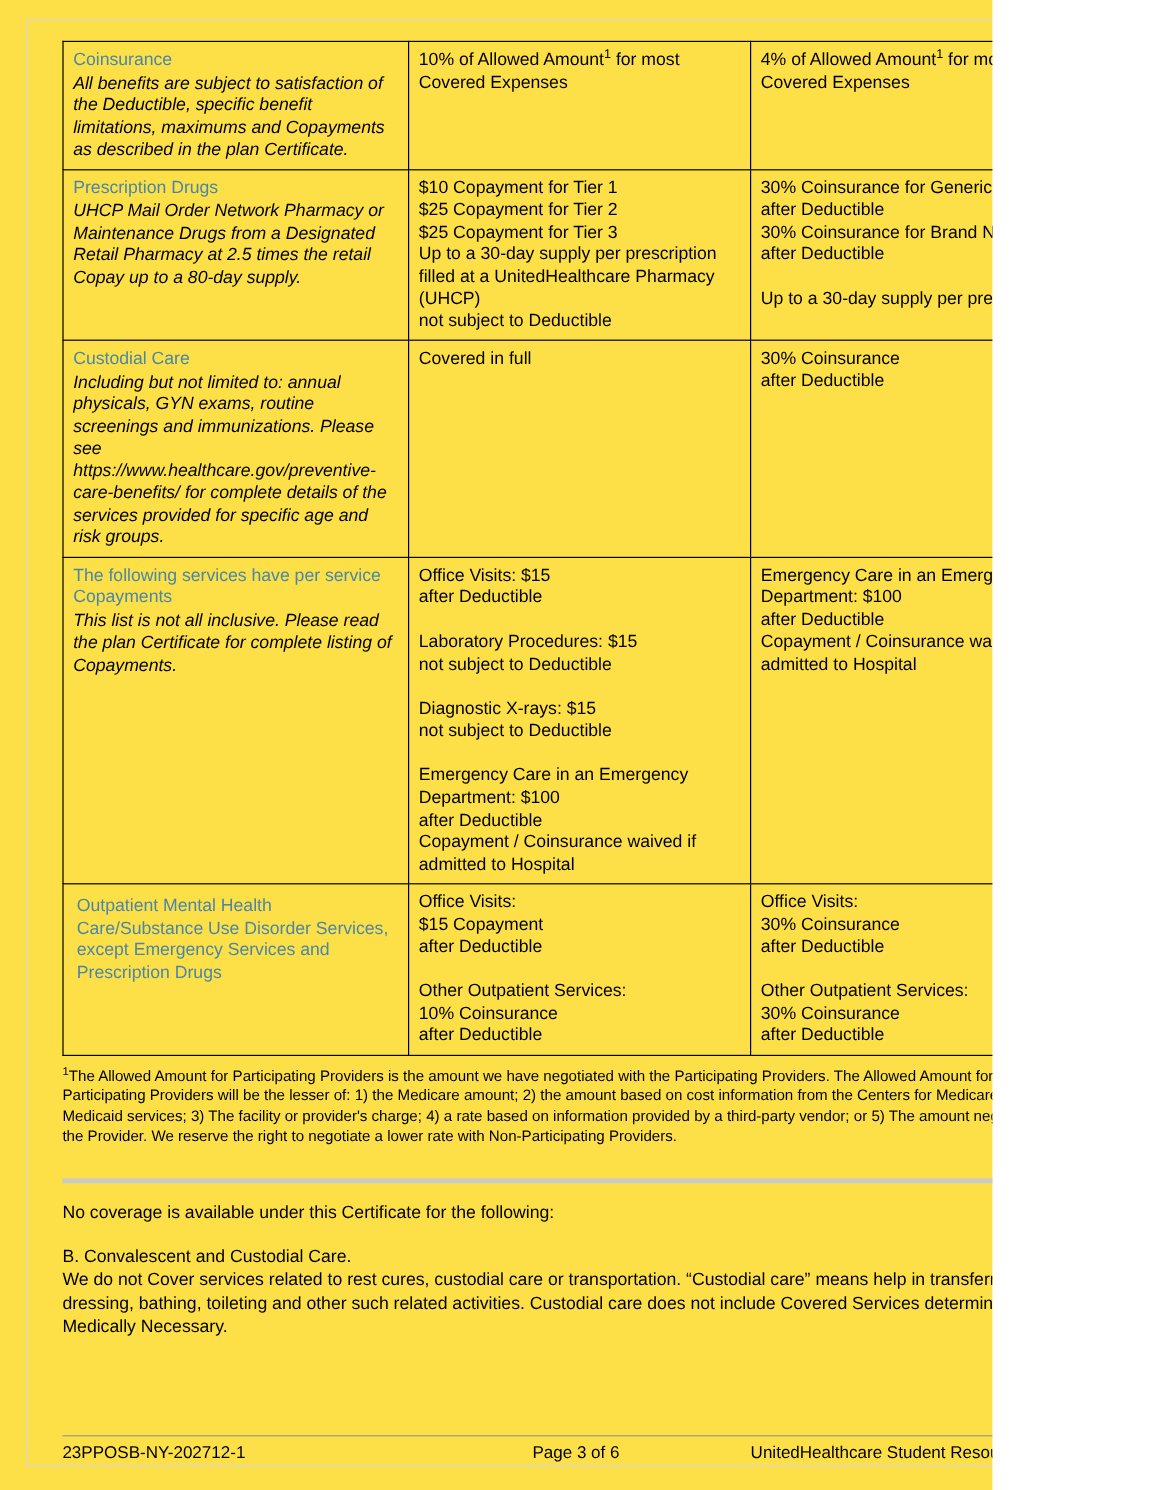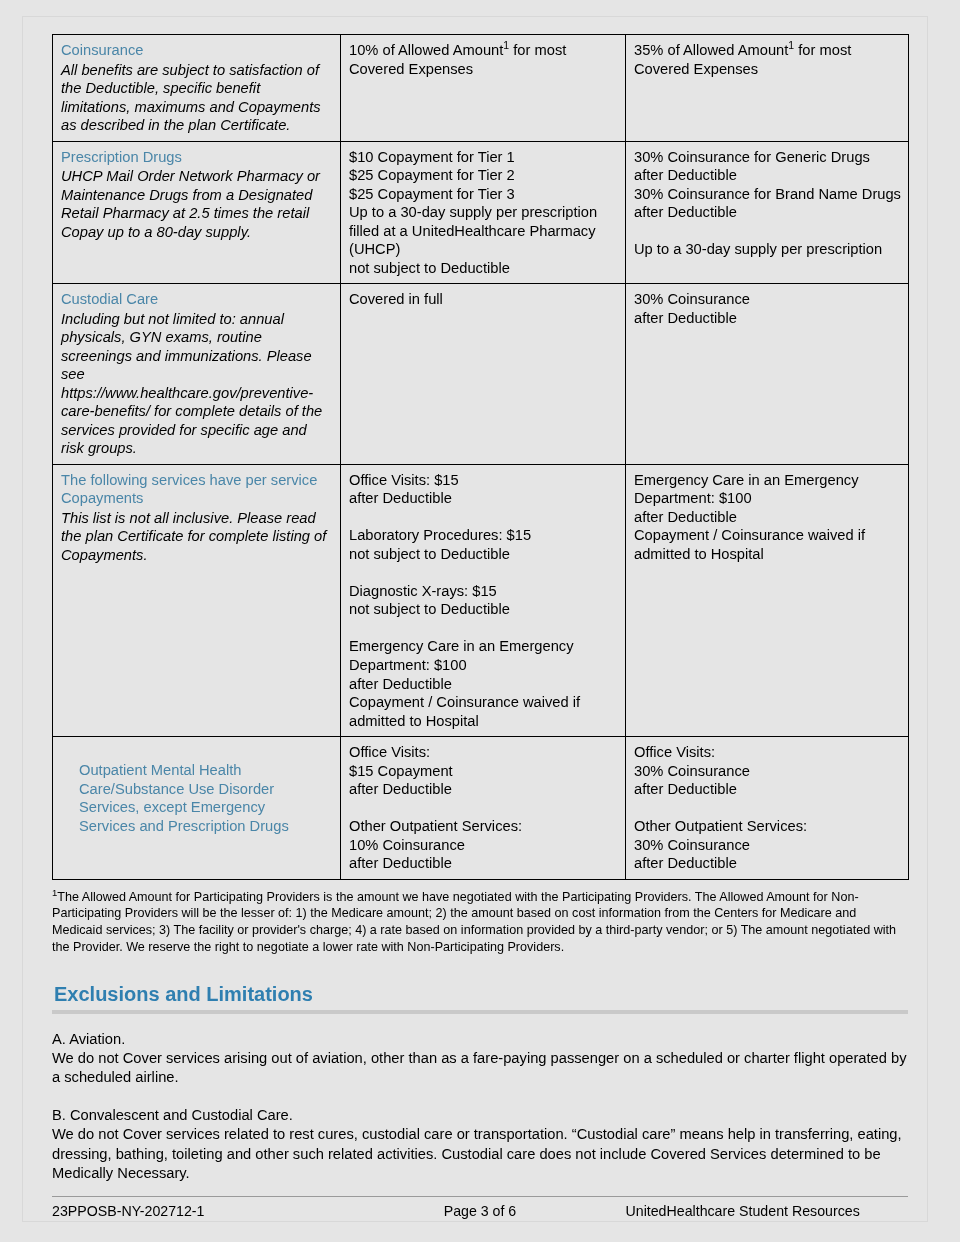--- a/index.html
+++ b/index.html
@@ -7,24 +7,24 @@
     margin: 0;
     padding: 0;
     background: #ffffff;
   }
   body {
     font-family: "Liberation Sans", sans-serif;
     color: #000000;
   }
   .page {
     position: relative;
-    width: 960px;
+    width: 827px;
     height: 1242px;
     box-sizing: border-box;
-    background: #e5e5e5;
+    background: #fde047;
     overflow: hidden;
     text-decoration: underline;
   }
   
   .page-frame {
     position: absolute;
     left: 22px;
     top: 16px;
     width: 906px;
     height: 1206px;
@@ -70,21 +70,21 @@
     white-space: pre-line;
   }
   .cell-plain {
     margin: 0;
     white-space: pre-line;
     font-size: 14.7px;
     line-height: 1.26;
   }
   .cell-title-only {
     color: #4a86a8;
-    margin: 18px;
+    margin: 3px;
     white-space: pre-line;
   }
   td.center {
     text-align: center;
   }
   td.pad-last {
     padding-top: 5px;
     padding-bottom: 5px;
   }
 
@@ -176,21 +176,21 @@
 
         <tr>
           <td>
             <p class="cell-title">Coinsurance</p>
             <p class="cell-desc">All benefits are subject to satisfaction of the Deductible, specific benefit limitations, maximums and Copayments as described in the plan Certificate.</p>
           </td>
           <td>
             <p class="cell-plain"><span>10% of Allowed Amount</span><sup class="fn">1</sup><span> for most Covered Expenses</span></p>
           </td>
           <td>
-            <p class="cell-plain"><span>35% of Allowed Amount</span><sup class="fn">1</sup><span> for most Covered Expenses</span></p>
+            <p class="cell-plain"><span>4% of Allowed Amount</span><sup class="fn">1</sup><span> for most Covered Expenses</span></p>
           </td>
         </tr>
 
         <tr>
           <td>
             <p class="cell-title">Prescription Drugs</p>
             <p class="cell-desc">UHCP Mail Order Network Pharmacy or Maintenance Drugs from a Designated Retail Pharmacy at 2.5 times the retail Copay up to a 80-day supply.</p>
           </td>
           <td>
             <p class="cell-plain">$10 Copayment for Tier 1
@@ -272,25 +272,24 @@
 after Deductible</p>
           </td>
         </tr>
 
       </tbody>
     </table>
 
     <p class="footnote"><span class="marker">1</span><span>The Allowed Amount for Participating Providers is the amount we have negotiated with the Participating Providers. The Allowed Amount for Non-Participating Providers will be the lesser of: 1) the Medicare amount; 2) the amount based on cost information from the Centers for Medicare and Medicaid services; 3) The facility or provider's charge; 4) a rate based on information provided by a third-party vendor; or 5) The amount negotiated with the Provider.  We reserve the right to negotiate a lower rate with Non-Participating Providers.</span></p>
 
     <div class="section">
-      <h2 class="section-title">Exclusions and Limitations</h2>
       <div class="section-rule"></div>
 
-
-      <p class="body-para tight"><span>A.  Aviation.</span><br><span>We do not Cover services arising out of aviation, other than as a fare-paying passenger on a scheduled or charter flight operated by a scheduled airline.</span></p>
+      <p class="body-para tight">No coverage is available under this Certificate for the following:</p>
+
 
       <p class="body-para"><span>B.  Convalescent and Custodial Care.</span><br><span>We do not Cover services related to rest cures, custodial care or transportation.  “Custodial care” means help in transferring, eating, dressing, bathing, toileting and other such related activities.  Custodial care does not include Covered Services determined to be Medically Necessary.</span></p>
     </div>
 
   </div>
 
   <div class="footer-rule"></div>
   <div class="footer">
     <div class="left">23PPOSB-NY-202712-1</div>
     <div class="mid">Page 3 of 6</div>

